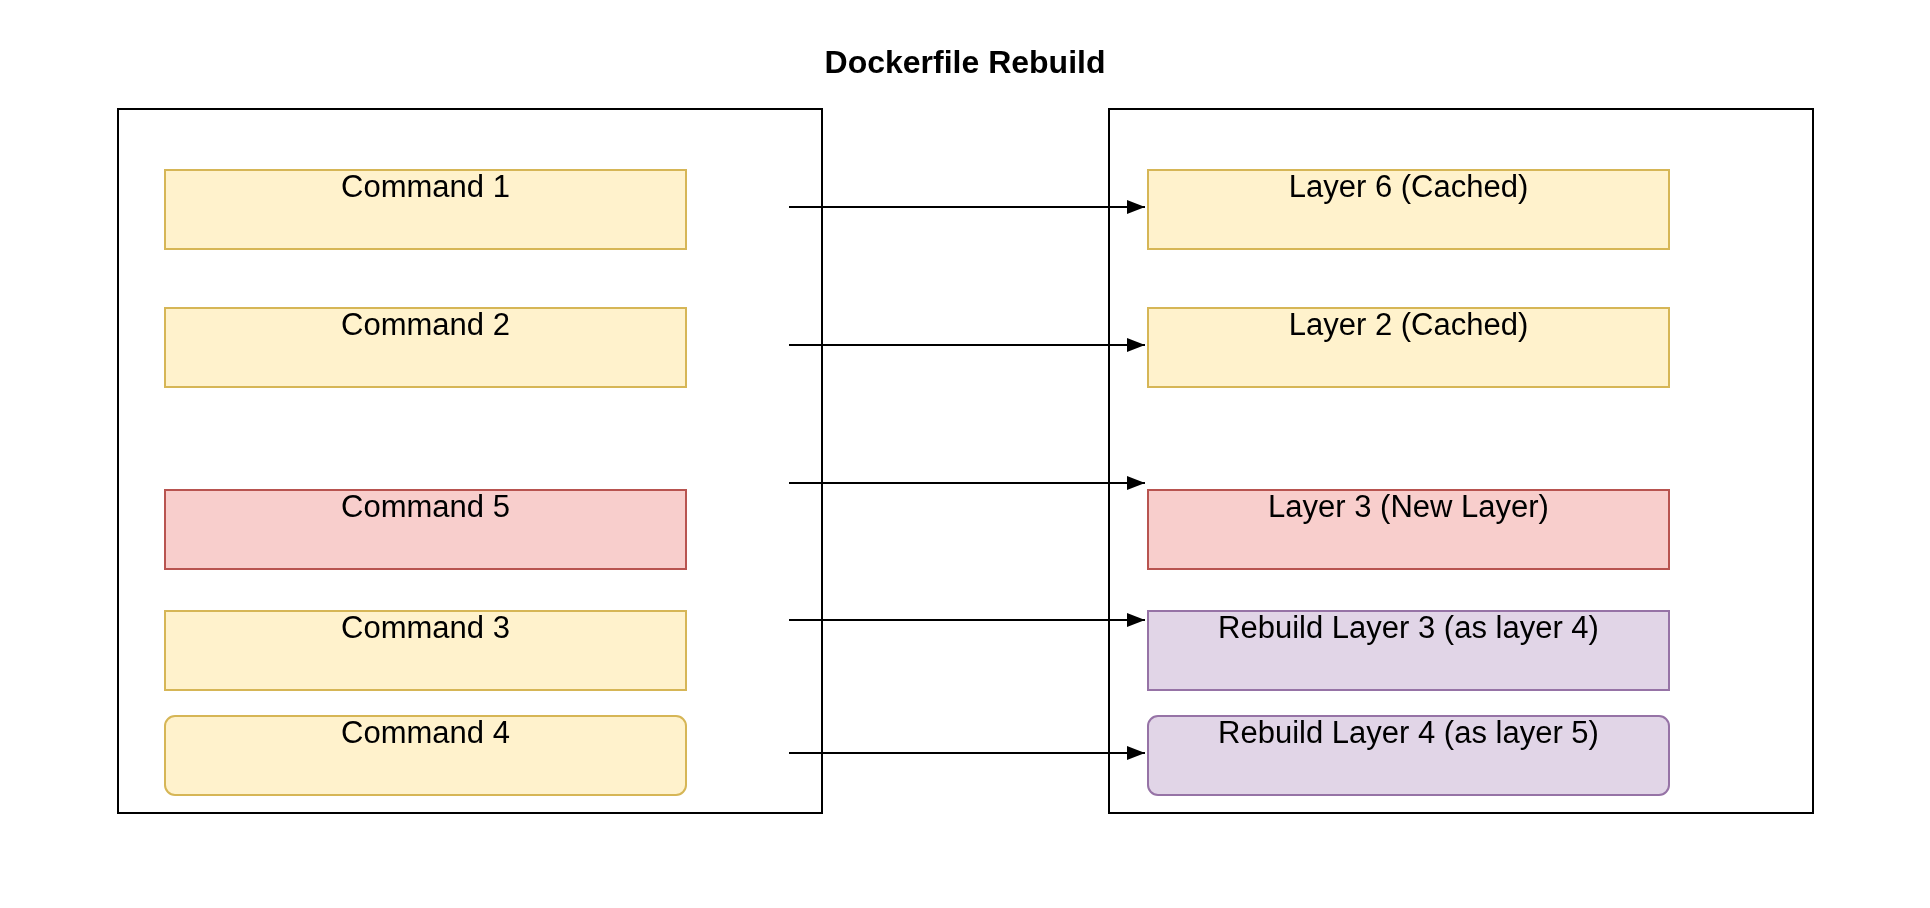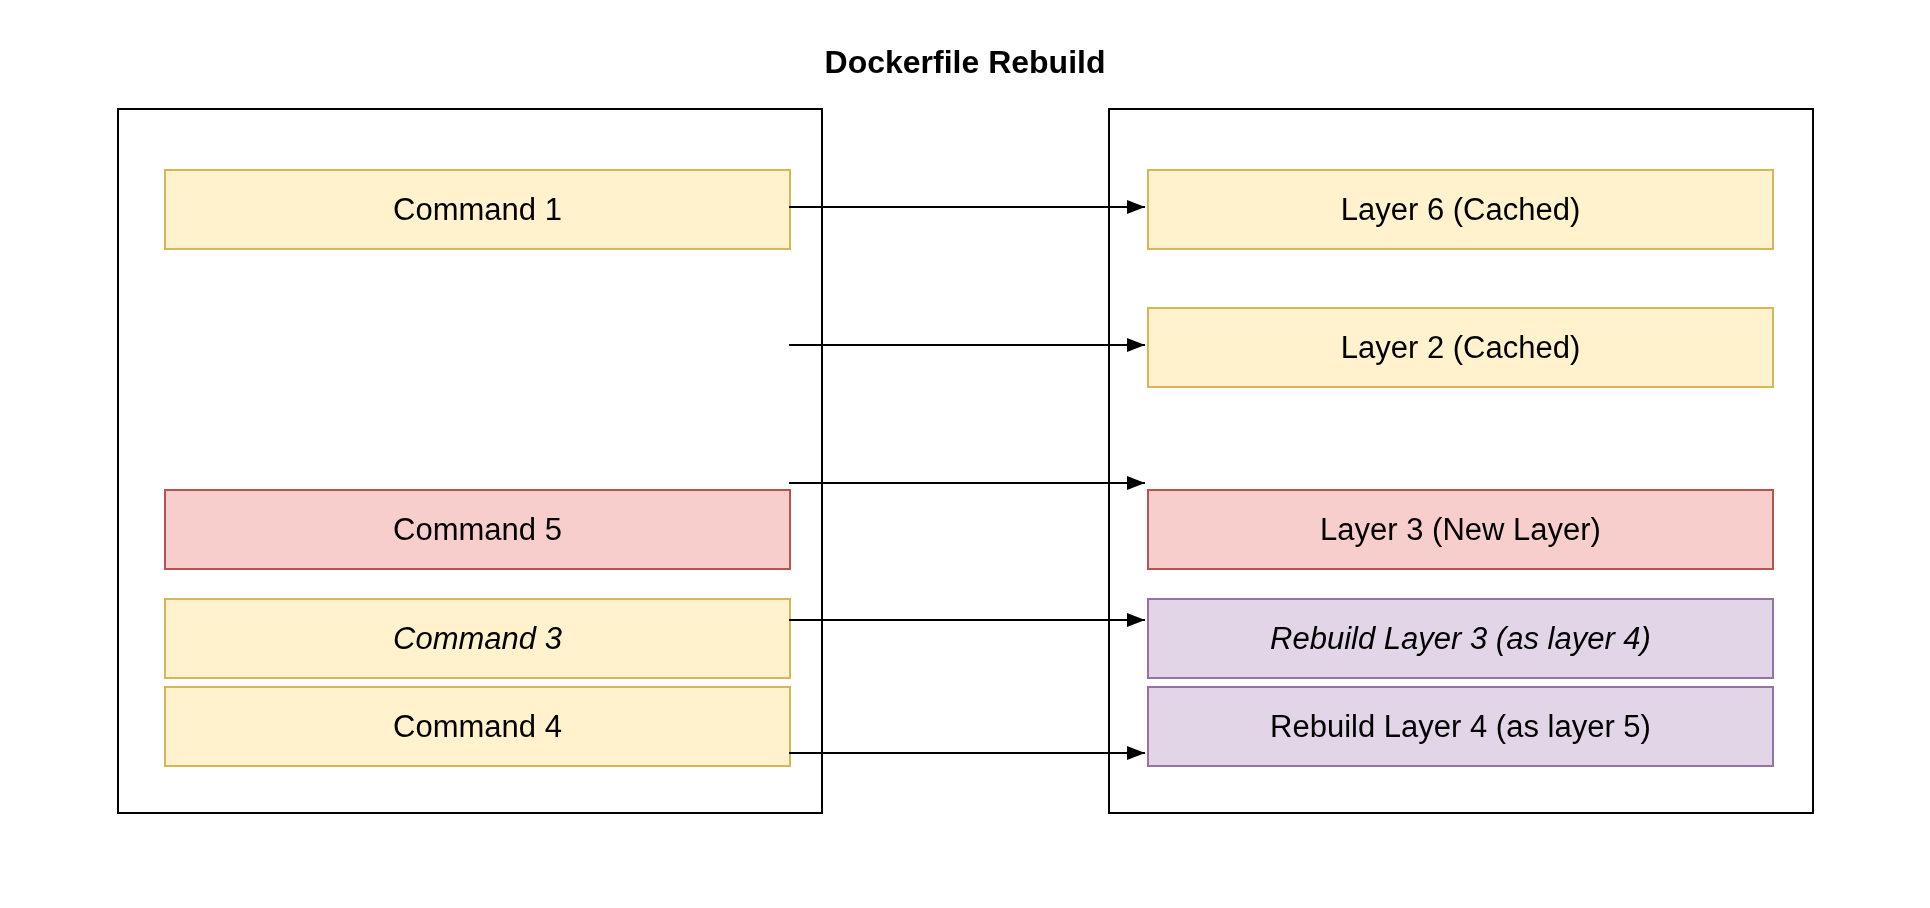--- a/index.html
+++ b/index.html
@@ -42,38 +42,38 @@
     top: 108px;
     width: 706px;
     height: 706px;
     border: 2px solid var(--container-stroke);
     background: transparent;
   }
   .panel.left  { left: 117px; }
   .panel.right { left: 1108px; }
   .node {
     position: absolute;
-    width: 627px;
+    width: 523px;
     height: 81px;
     border: 2px solid #999;
     display: flex;
-    align-items: center;
+    align-items: flex-start;
     justify-content: center;
     font-size: 31px;
     line-height: 1;
     text-align: center;
     white-space: nowrap;
   }
   .panel.left  .node { left: 45px; }
   .panel.right .node { left: 37px; }
   .node.row-1 { top: 59px; }
   .node.row-2 { top: 197px; }
   .node.row-3 { top: 335px; }
-  .node.row-4 { top: 488px; font-style: italic; }
-  .node.row-5 { top: 576px; }
+  .node.row-4 { top: 500px; }
+  .node.row-5 { top: 605px; border-radius: 11px; }
   .variant-yellow { background: var(--yellow-fill); border-color: var(--yellow-stroke); }
   .variant-red    { background: var(--red-fill);    border-color: var(--red-stroke); margin-top: 44px; }
   .variant-purple { background: var(--purple-fill); border-color: var(--purple-stroke); }
   .arrow {
     position: absolute;
     left: 789px;
     width: 356px;
     height: 0;
     border-top: 2px solid var(--arrow-color);
   }
@@ -96,20 +96,23 @@
 </head>
 <body>
 
 <div class="canvas">
 
   <div class="title">Dockerfile Rebuild</div>
 
   <div class="panel left">
     <div class="node row-1 variant-yellow">
       <span>Command 1</span>
+    </div>
+    <div class="node row-2 variant-yellow">
+      <span>Command 2</span>
     </div>
     <div class="node row-3 variant-red">
       <span>Command 5</span>
     </div>
     <div class="node row-4 variant-yellow">
       <span>Command 3</span>
     </div>
     <div class="node row-5 variant-yellow">
       <span>Command 4</span>
     </div>

